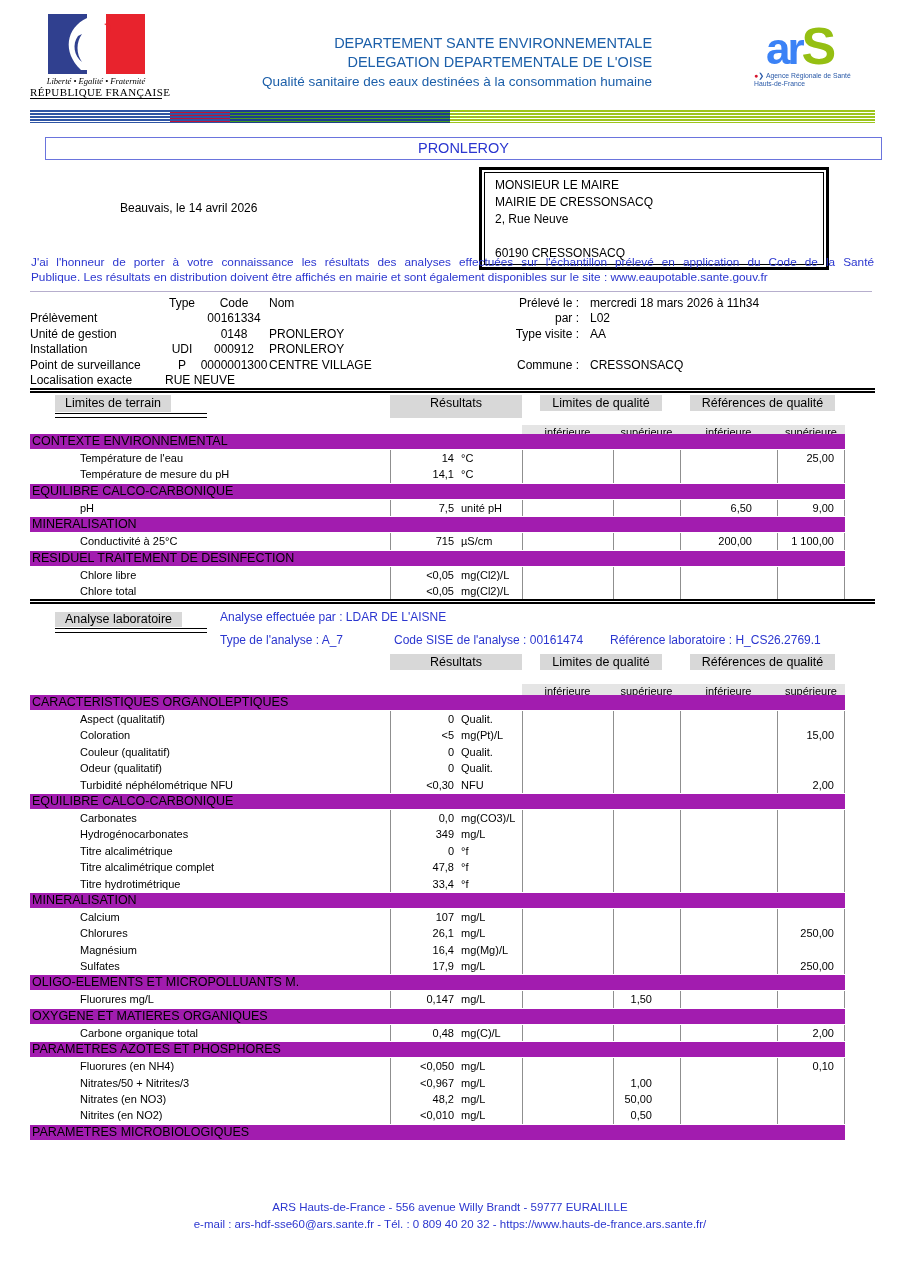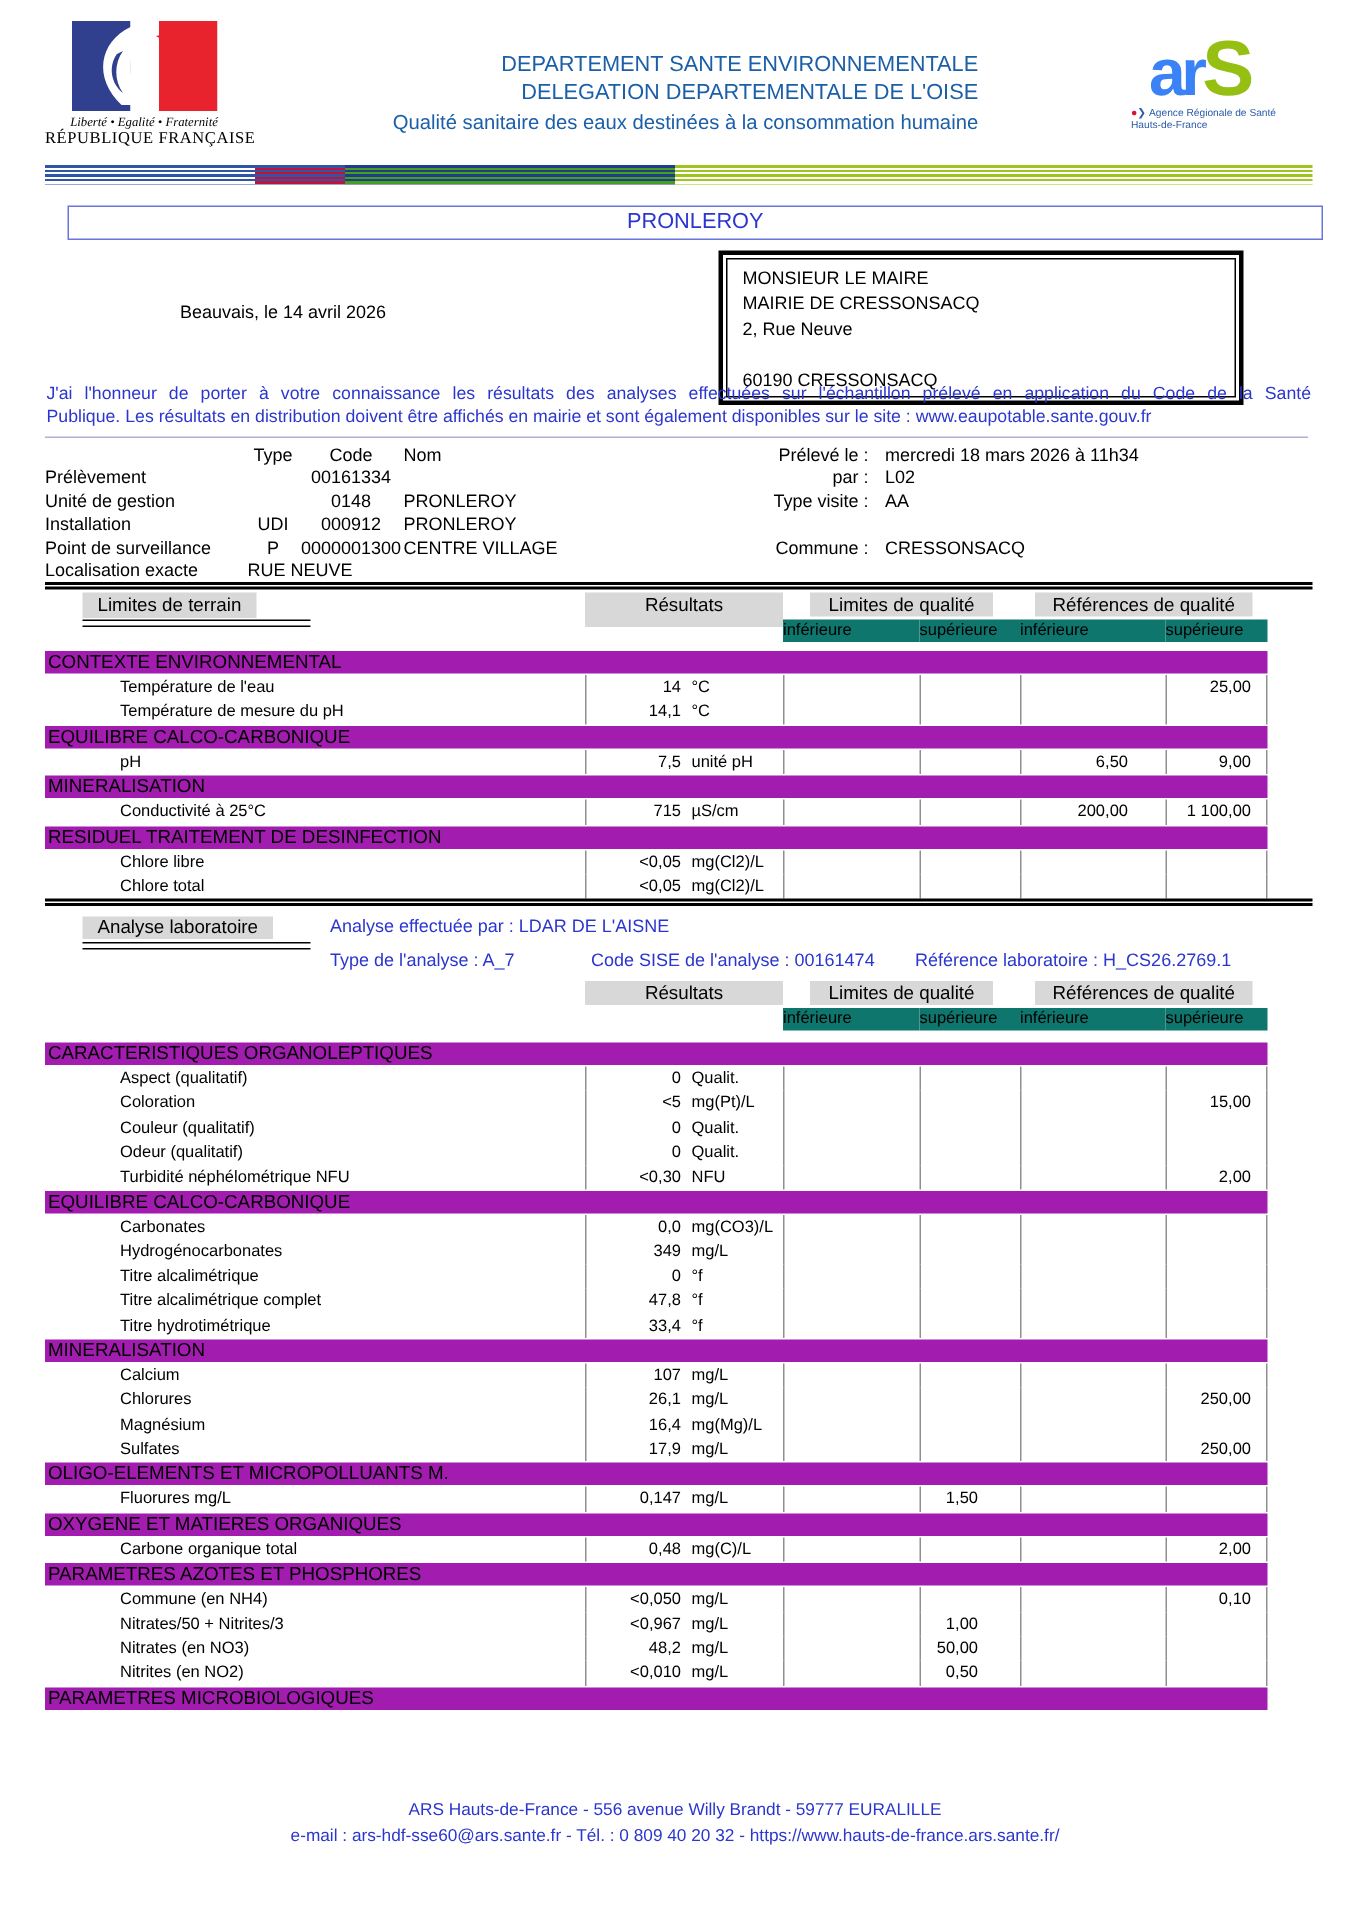--- a/index.html
+++ b/index.html
@@ -4,21 +4,21 @@
 <style>
   html,body{margin:0;padding:0;background:#fff;}
   .page{position:relative;width:900px;height:1273px;background:#ffffff;
         font-family:"Liberation Sans","DejaVu Sans",sans-serif;color:#000;overflow:hidden;}
 
   
   .hdr{position:absolute;top:14px;left:30px;width:842px;display:flex;justify-content:space-between;}
   .rf{width:132px;text-align:center;font-family:"Liberation Serif","DejaVu Serif",serif;}
   .rf svg{display:block;margin:0 auto;}
   .rf .motto{font-size:8.5px;font-style:italic;margin-top:2px;white-space:nowrap;}
-  .rf .rep{font-size:11px;letter-spacing:.4px;border-bottom:1px solid #000;padding-bottom:13px;white-space:nowrap;}
+  .rf .rep{font-size:11px;letter-spacing:.4px;border-bottom:1px solid #000;padding-bottom:0;white-space:nowrap;}
   .hcenter{padding-top:20px;text-align:right;color:#1c5fa9;}
   .hcenter .l1{font-size:14.5px;line-height:19px;}
   .hcenter .l3{font-size:13.5px;line-height:19px;}
   .ars{position:relative;width:120px;height:95px;}
   .ars .big{position:absolute;top:6px;left:14px;font-weight:bold;line-height:1;}
   .ars .ar{font-size:44px;color:#3b82f6;letter-spacing:-3px;}
   .ars .s{font-size:52px;color:#95bf12;}
   .ars .sub{position:absolute;top:58px;left:2px;color:#2a5aa8;font-size:6.8px;text-align:left;line-height:8px;white-space:nowrap;}
   .ars .dotr{color:#d5152e;font-size:7px;}
   .ars .dotb{color:#2a5aa8;font-size:7px;}
@@ -56,21 +56,21 @@
             border-top:2px solid #000;border-bottom:2px solid #000;}
 
   
   .tgrid{display:grid;grid-template-columns:360px 132px 91px 67px 97px 68px;}
   .thead{position:absolute;left:30px;width:815px;}
   .thead .r1{height:16px;line-height:16px;font-size:12.5px;}
   .thead .r2{margin-top:2px;height:15px;line-height:15px;font-size:11px;}
   .thead .cres{background:#d8d8d8;text-align:center;}
   .thead .cspan{grid-column:span 2;text-align:center;}
   .thead .cspan span{display:inline-block;background:#d8d8d8;padding:0 12px;}
-  .thead .r2 .sub{background:#0f766e;text-align:left;}
+  .thead .r2 .sub{background:#e5e5e5;text-align:center;margin-top:12px;}
   .lblbox{display:inline-block;background:#d8d8d8;padding:0 10px 1px;font-size:12.5px;}
   .dbl-under{width:152px;height:3px;border-top:1px solid #000;border-bottom:1px solid #000;margin-top:1px;}
   .lblwrap{margin-left:25px;}
 
   .tbody{position:absolute;left:30px;width:815px;}
   .sec-band{height:15px;line-height:15px;background:#a21caf;font-size:12.5px;padding-left:2px;margin:1px 0;}
   .t-row{display:grid;grid-template-columns:360px 132px 91px 67px 97px 68px;height:16.4px;line-height:16.4px;font-size:11px;}
   .c-param{padding-left:50px;white-space:nowrap;}
   .c-res{border-left:1px solid #8f8f8f;display:flex;overflow:hidden;}
   .c-res .v{width:63px;text-align:right;white-space:nowrap;}
@@ -490,21 +490,21 @@
           <span class="v">0,48</span>
           <span class="u">mg(C)/L</span>
         </div>
         <div class="c-num c-li"></div>
         <div class="c-num c-ls"></div>
         <div class="c-num c-ri"></div>
         <div class="c-num c-rs">2,00</div>
       </div>
       <div class="sec-band">PARAMETRES AZOTES ET PHOSPHORES</div>
       <div class="t-row">
-        <div class="c-param">Commune (en NH4)</div>
+        <div class="c-param">Fluorures (en NH4)</div>
         <div class="c-res">
           <span class="v">&lt;0,050</span>
           <span class="u">mg/L</span>
         </div>
         <div class="c-num c-li"></div>
         <div class="c-num c-ls"></div>
         <div class="c-num c-ri"></div>
         <div class="c-num c-rs">0,10</div>
       </div>
       <div class="t-row">

